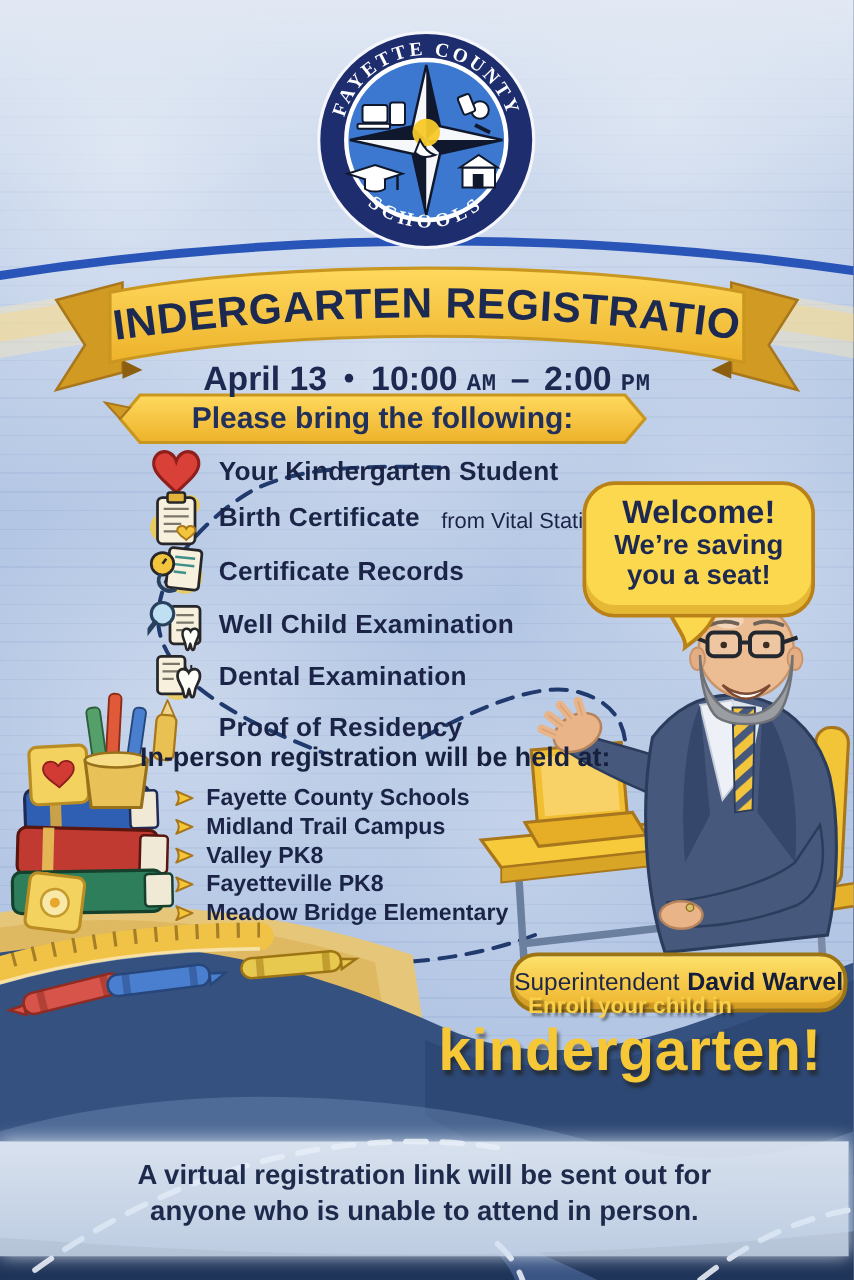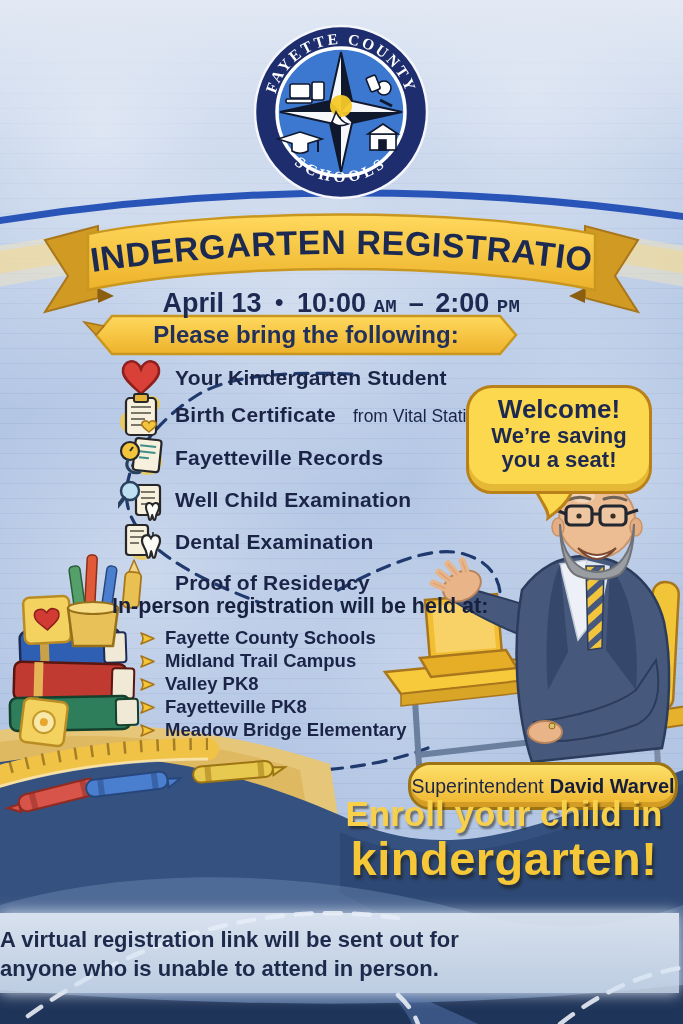--- a/index.html
+++ b/index.html
@@ -44,28 +44,28 @@
   .bubble .l1{font-size:26px;font-weight:bold;line-height:1.12;text-align:center;}
   .bubble .l2{font-size:22px;font-weight:bold;line-height:1.08;}
   
   .badge{left:408px;top:746px;width:264px;height:42px;background:linear-gradient(#fde06a,#eeb42c);
     border:3px solid #9c7414;border-radius:22px;display:flex;align-items:center;justify-content:center;gap:6px;
     box-shadow:inset 0 -5px 0 rgba(170,118,20,.4);margin-top:16px;}
   .badge .pre{font-size:19.5px;color:#1d2748;}
   .badge .nm{font-size:20px;font-weight:bold;color:#141d3a;}
   
   .enroll{left:330px;top:794px;width:348px;text-align:center;}
-  .enroll .e1{font-size:35px;font-weight:bold;color:#f9d04a;text-shadow:2px 3px 2px rgba(25,20,5,.5);}
+  .enroll .e1{font-size:18px;font-weight:bold;color:#f9d04a;text-shadow:2px 3px 2px rgba(25,20,5,.5);}
   .enroll .e2{font-size:47px;font-weight:bold;color:#f6c737;letter-spacing:.5px;margin-top:-3px;
     text-shadow:2px 4px 3px rgba(25,20,5,.5);}
   
-  .notice{left:0;right:4px;top:913px;height:80px;
+  .notice{left:0;right:4px;top:913px;height:92px;
     background:linear-gradient(rgba(231,238,248,.9),rgba(213,226,242,.82));
     box-shadow:0 0 14px rgba(231,238,248,.9);
-    font-size:22px;font-weight:bold;color:#1e2a4c;line-height:1.32;padding-top:12px;box-sizing:border-box;}
+    text-align:center;font-size:22px;font-weight:bold;color:#1e2a4c;line-height:1.32;padding-top:12px;box-sizing:border-box;}
 </style>
 </head>
 <body>
 
 <div class="poster">
 
   <svg class="illus" viewBox="0 0 683 1024">
     <defs>
       <linearGradient id="ribGrad" x1="0" y1="0" x2="0" y2="1">
         <stop offset="0" stop-color="#ffd95e"></stop>
@@ -333,21 +333,21 @@
         <circle cx="30" cy="26" r="14" fill="#f3c93f" opacity=".75"></circle>
         <g transform="rotate(6 28 22)">
             <rect x="16" y="4" width="26" height="32" rx="3" fill="#f7f0dc" stroke="#27272a" stroke-width="2.2"></rect>
         <path d="M21,11 h16 M21,17 h16 M21,23 h10" stroke="#3f8f8a" stroke-width="2"></path>
           </g>
         <circle cx="12" cy="16" r="9" fill="#f2c53d" stroke="#27272a" stroke-width="2.2"></circle>
         <path d="M12,16 l3,-4" stroke="#27272a" stroke-width="2"></path>
         <path d="M10,25 C6,33 14,40 22,37" fill="none" stroke="#27415f" stroke-width="3" stroke-linecap="round"></path>
       </svg>
     </span>
-    <span class="lbl">Fayetteville Records</span>
+    <span class="lbl">Certificate Records</span>
   </div>
 
   <div class="ov ci" style="top:477px">
     <span class="ico">
       <svg width="46" height="46" viewBox="0 0 46 46">
         <rect x="18" y="8" width="24" height="30" rx="3" fill="#f7f0dc" stroke="#27272a" stroke-width="2.2"></rect>
         <path d="M23,15 h14 M23,21 h14 M23,27 h9" stroke="#7a7668" stroke-width="1.8"></path>
         <circle cx="12" cy="14" r="9" fill="#bfe0f2" stroke="#27415f" stroke-width="2.5"></circle>
         <path d="M6,21 L-1,30" stroke="#27415f" stroke-width="4" stroke-linecap="round"></path>
         <path d="M28,30 c0,-5 5,-5 6.5,-2 c1.5,-3 6.5,-3 6.5,2 c0,4 -2.5,5 -3.2,10 c-0.6,4 -2.3,4 -3,0 c-0.6,-3 -0.6,-3 -1.2,0 c-0.7,4 -2.4,4 -3,0 c-0.7,-5 -2.6,-6 -2.6,-10 Z" fill="#fdfdf8" stroke="#27272a" stroke-width="2"></path>

